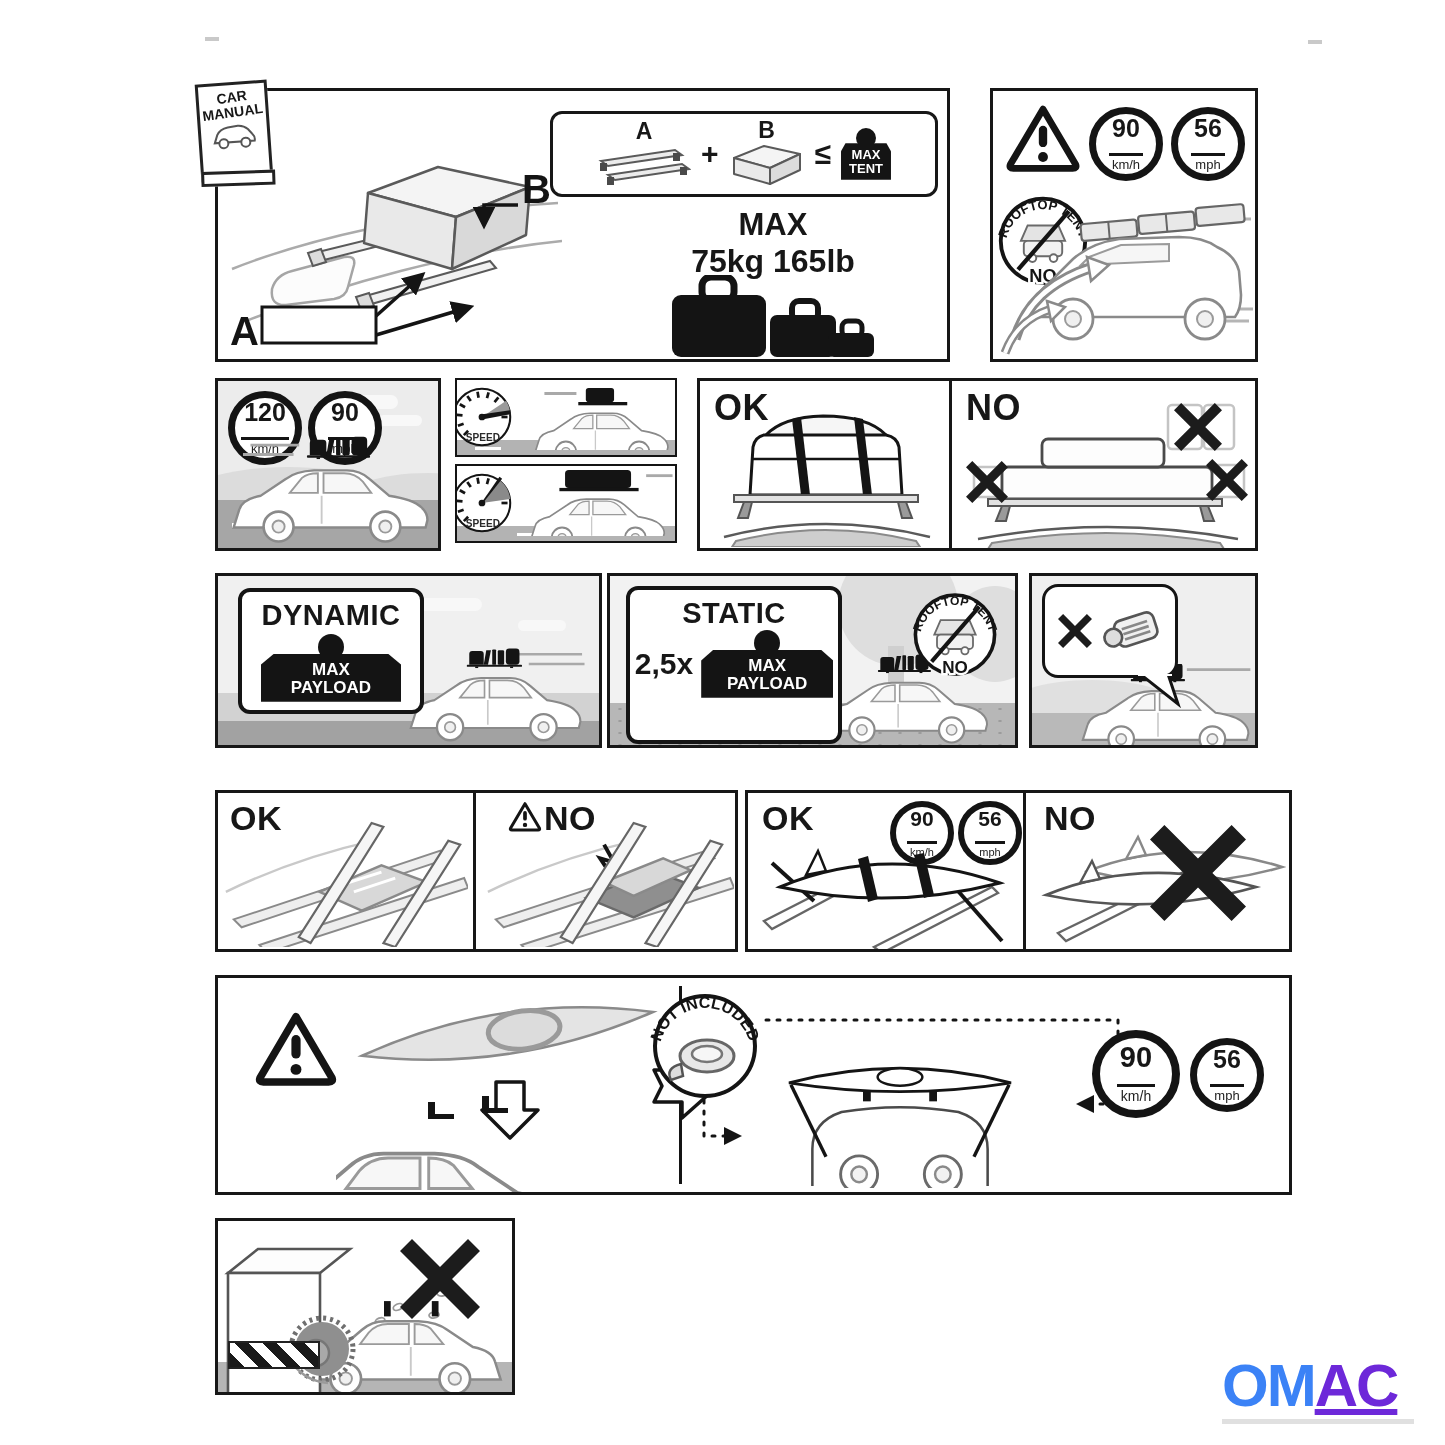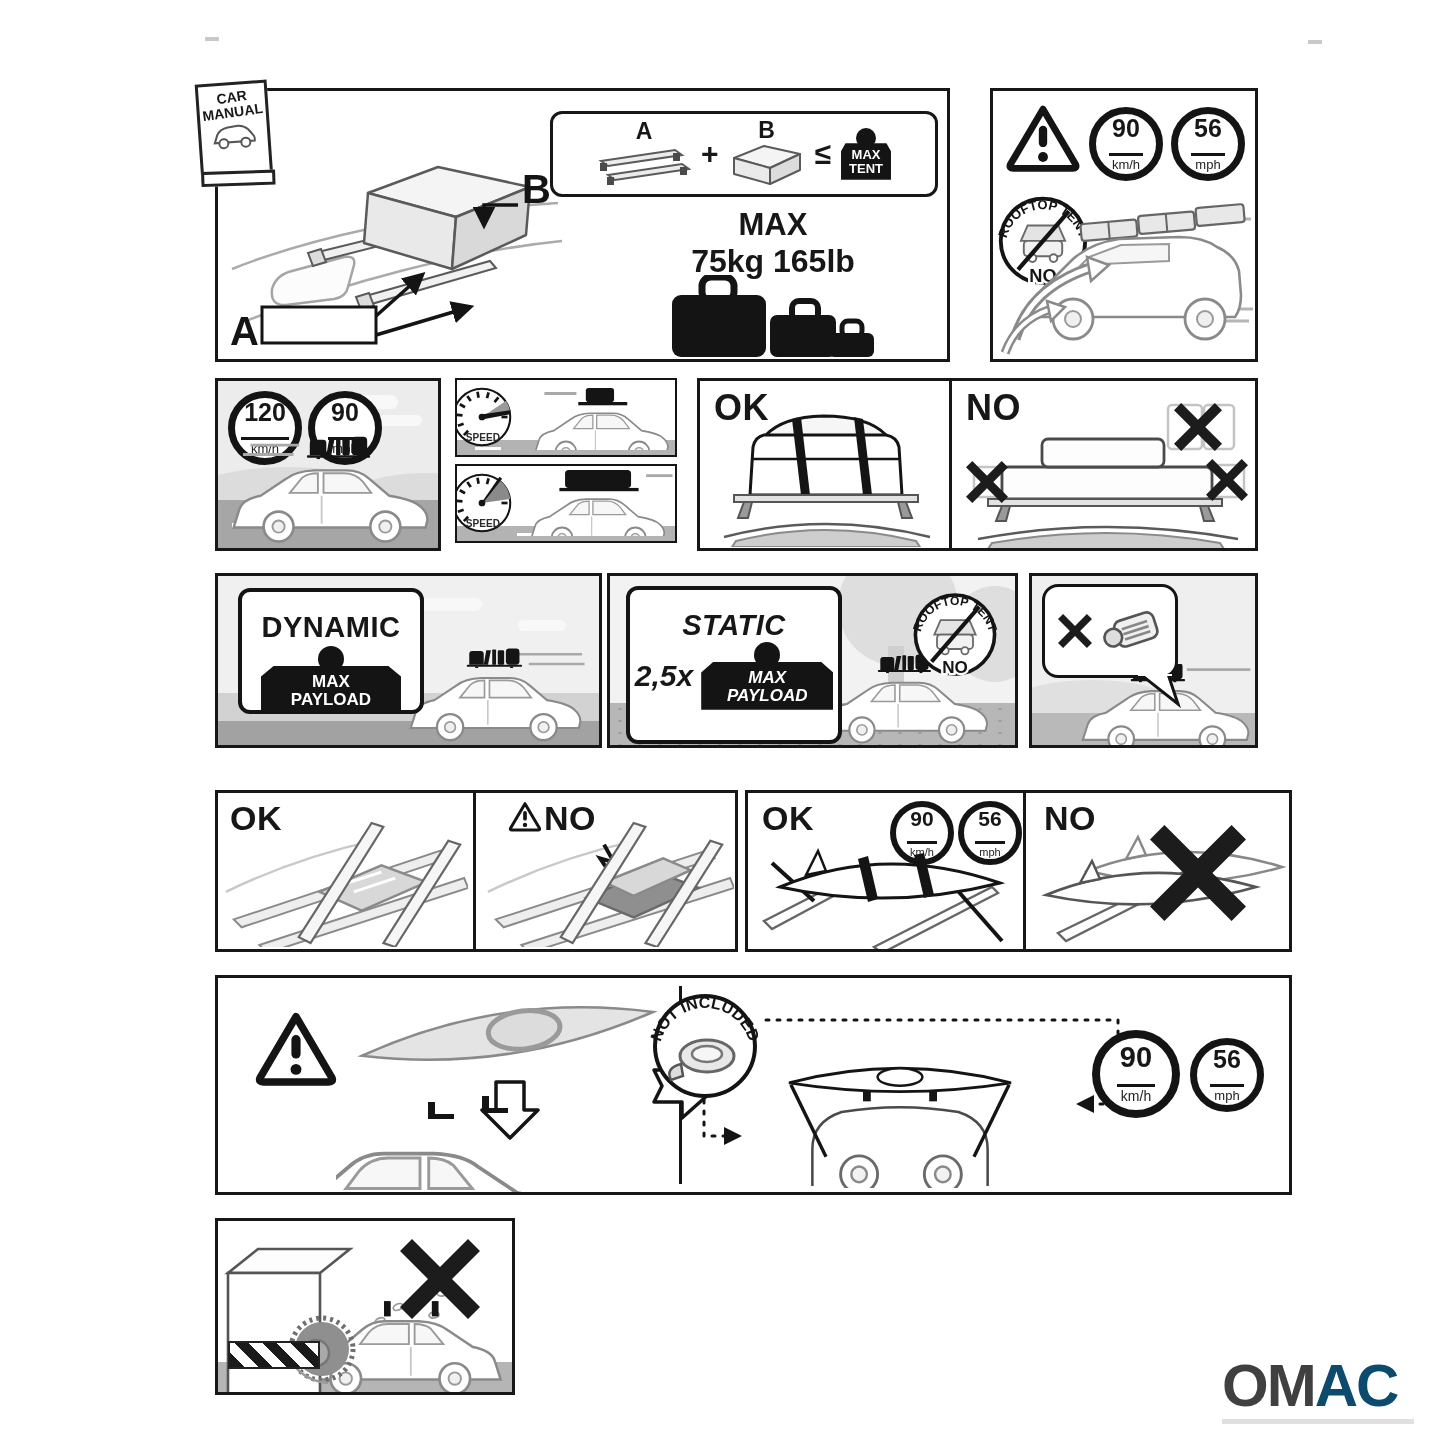--- a/index.html
+++ b/index.html
@@ -22,21 +22,21 @@
   
   .kettle{display:flex;flex-direction:column;align-items:center;}
   .kettle .ball{width:26px;height:26px;background:#141414;border-radius:50%;margin-bottom:-6px;}
   .kettle .kbody{background:#141414;color:#fff;font-weight:bold;text-align:center;line-height:1.05;
                  padding:7px 10px 5px;clip-path:polygon(9% 0,91% 0,100% 22%,100% 100%,0 100%,0 22%);}
   .kettle .kbody div{font-size:17px;}
   .kettle.sm .ball{width:20px;height:20px;margin-bottom:-5px;}
   .kettle.sm .kbody{padding:5px 8px 4px;}
   .kettle.sm .kbody div{font-size:13px;}
   .sign{position:absolute;background:#fff;border:4px solid #141414;border-radius:12px;text-align:center;
-        box-sizing:border-box;padding-top:19px;}
+        box-sizing:border-box;padding-top:7px;}
   .sign .st{font-weight:bold;font-size:29px;letter-spacing:.5px;}
   .oklabel{position:absolute;font-weight:bold;font-size:36px;letter-spacing:.5px;}
   .scene-band{position:absolute;left:0;right:0;}
   .hill{position:absolute;background:#dcdcdc;border-radius:50%;}
   .cloud{position:absolute;background:#f8f8f8;border-radius:20px;}
   .dash{position:absolute;background:#fff;height:5px;}
   .booklet{position:absolute;left:198px;top:82px;width:72px;height:98px;background:#fff;border:3px solid #222;
            transform:rotate(-4deg);box-sizing:border-box;text-align:center;padding-top:5px;z-index:5;}
   .booklet:after{content:"";position:absolute;left:-3px;right:-5px;bottom:-9px;height:9px;background:#fff;
                  border:3px solid #222;transform:rotate(2deg);}
@@ -45,21 +45,21 @@
          justify-content:center;gap:10px;box-sizing:border-box;background:#fff;}
   .inset .ab{font-weight:bold;font-size:23px;text-align:center;line-height:1;}
   .inset .op{font-weight:bold;font-size:30px;line-height:1;}
   .subpanel{position:absolute;left:4px;width:222px;height:79px;border:2.5px solid #141414;background:#fff;
             box-sizing:border-box;overflow:hidden;}
   .hazard{position:absolute;background:repeating-linear-gradient(45deg,#1a1a1a 0 10px,#fff 10px 20px);
           border:2px solid #222;box-sizing:border-box;}
   .logo{position:absolute;left:1222px;top:1356px;width:200px;text-align:left;}
   .logo .word{font-weight:bold;font-size:60px;letter-spacing:-2px;line-height:1;
               font-family:"Liberation Sans",sans-serif;}
-  .logo .om{color:#404040;}.logo .ac{}
+  .logo .om{color:#3b82f6;}.logo .ac{}
   .logo .tag{height:5px;background:#e0e0e0;margin-top:3px;width:96%;}
   svg text{font-family:"Liberation Sans",sans-serif;}
 </style>
 </head>
 <body>
 
 <div class="canvas">
 
   <svg width="0" height="0" style="position:absolute" aria-hidden="true">
     <defs>
@@ -378,21 +378,21 @@
   <div class="panel" style="left:607px;top:573px;width:411px;height:175px;">
     <div class="scene-band" style="top:0;height:175px;background:#f2f2f2;"></div>
     <div class="hill" style="left:228px;top:-30px;width:120px;height:120px;background:#dedede;"></div>
     <div class="abs" style="left:278px;top:70px;width:16px;height:70px;background:#cfcfcf;"></div>
     <div class="hill" style="left:340px;top:10px;width:90px;height:96px;background:#dedede;"></div>
     <div class="scene-band" style="bottom:0;height:42px;background:#b7b7b7;background-image:radial-gradient(#9c9c9c 1.5px, transparent 2px);background-size:20px 12px;"></div>
     <svg class="abs" style="left:196px;top:76px;" width="200px" height="96" viewBox="0 0 220 122">
       <use href="#cargo" x="74" y="0" width="68" height="27"></use>
       <use href="#car-side" x="0" y="26" width="220" height="95"></use>
     </svg>
-    <div class="sign" style="left:16px;top:10px;width:216px;height:158px;font-style:italic;">
+    <div class="sign" style="left:16px;top:10px;width:216px;height:158px;">
       <div class="st">STATIC</div>
       <div style="display:flex;align-items:center;justify-content:center;gap:8px;margin-top:0px;">
         <div style="font-size:30px;font-weight:bold;">2,5x</div>
         <div class="kettle">
           <div class="ball"></div>
           <div class="kbody" style="width:112px;">
             <div>MAX</div>
             <div>PAYLOAD</div>
           </div>
         </div>
@@ -589,17 +589,17 @@
       <circle cx="100" cy="116" r="13" fill="#a9a9a9" stroke="#777" stroke-width="2.5"></circle>
       <path d="M78,128 q12,16 34,18" stroke="#9a9a9a" stroke-width="2.5" fill="none"></path>
     </svg>
     <div class="hazard" style="left:10px;top:120px;width:92px;height:28px;"></div>
     <svg class="abs" style="left:182px;top:18px;" width="80" height="80">
         <use href="#xmark" width="80" height="80"></use>
       </svg>
   </div>
 
   <div class="logo">
-    <span class="word om">OM</span><span class="word ac" id="logo-ac" style="color: #0c4a6e;">AC</span>
+    <span class="word om">OM</span><span class="word ac" id="logo-ac" style="color: #6d28d9; text-decoration: underline;">AC</span>
     <div class="tag"></div>
   </div>
 
 </div>
 
 </body></html>

